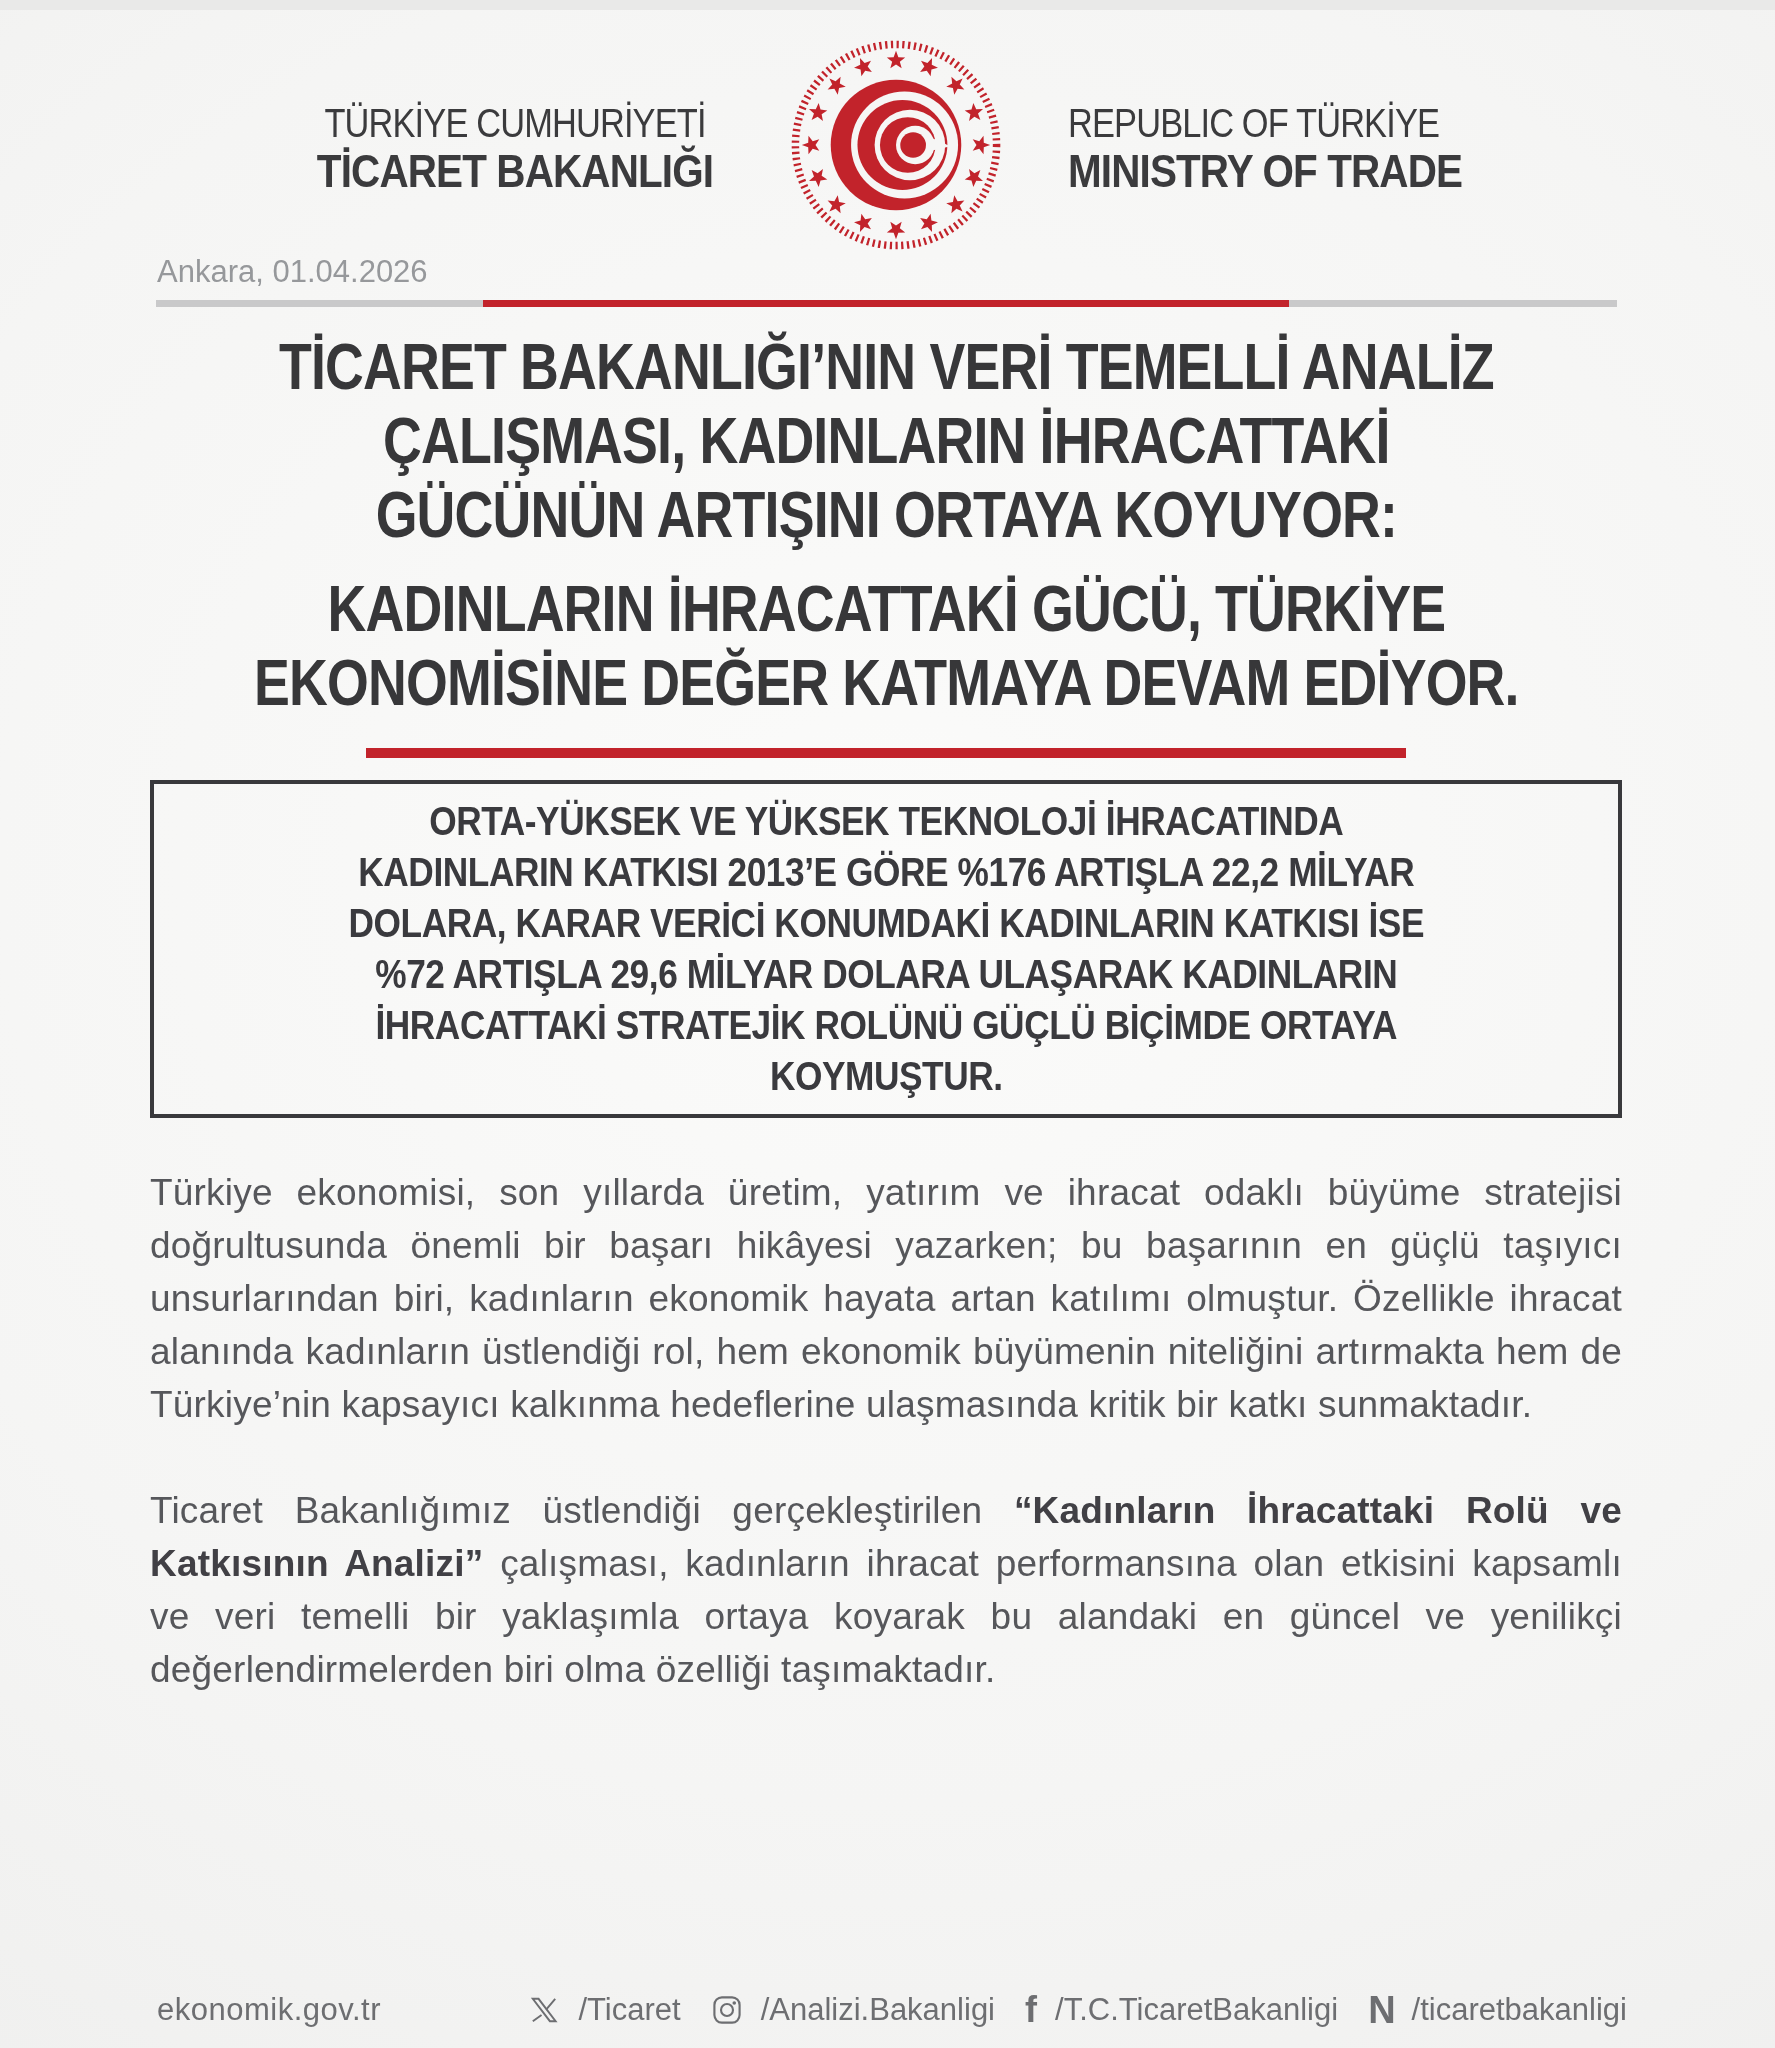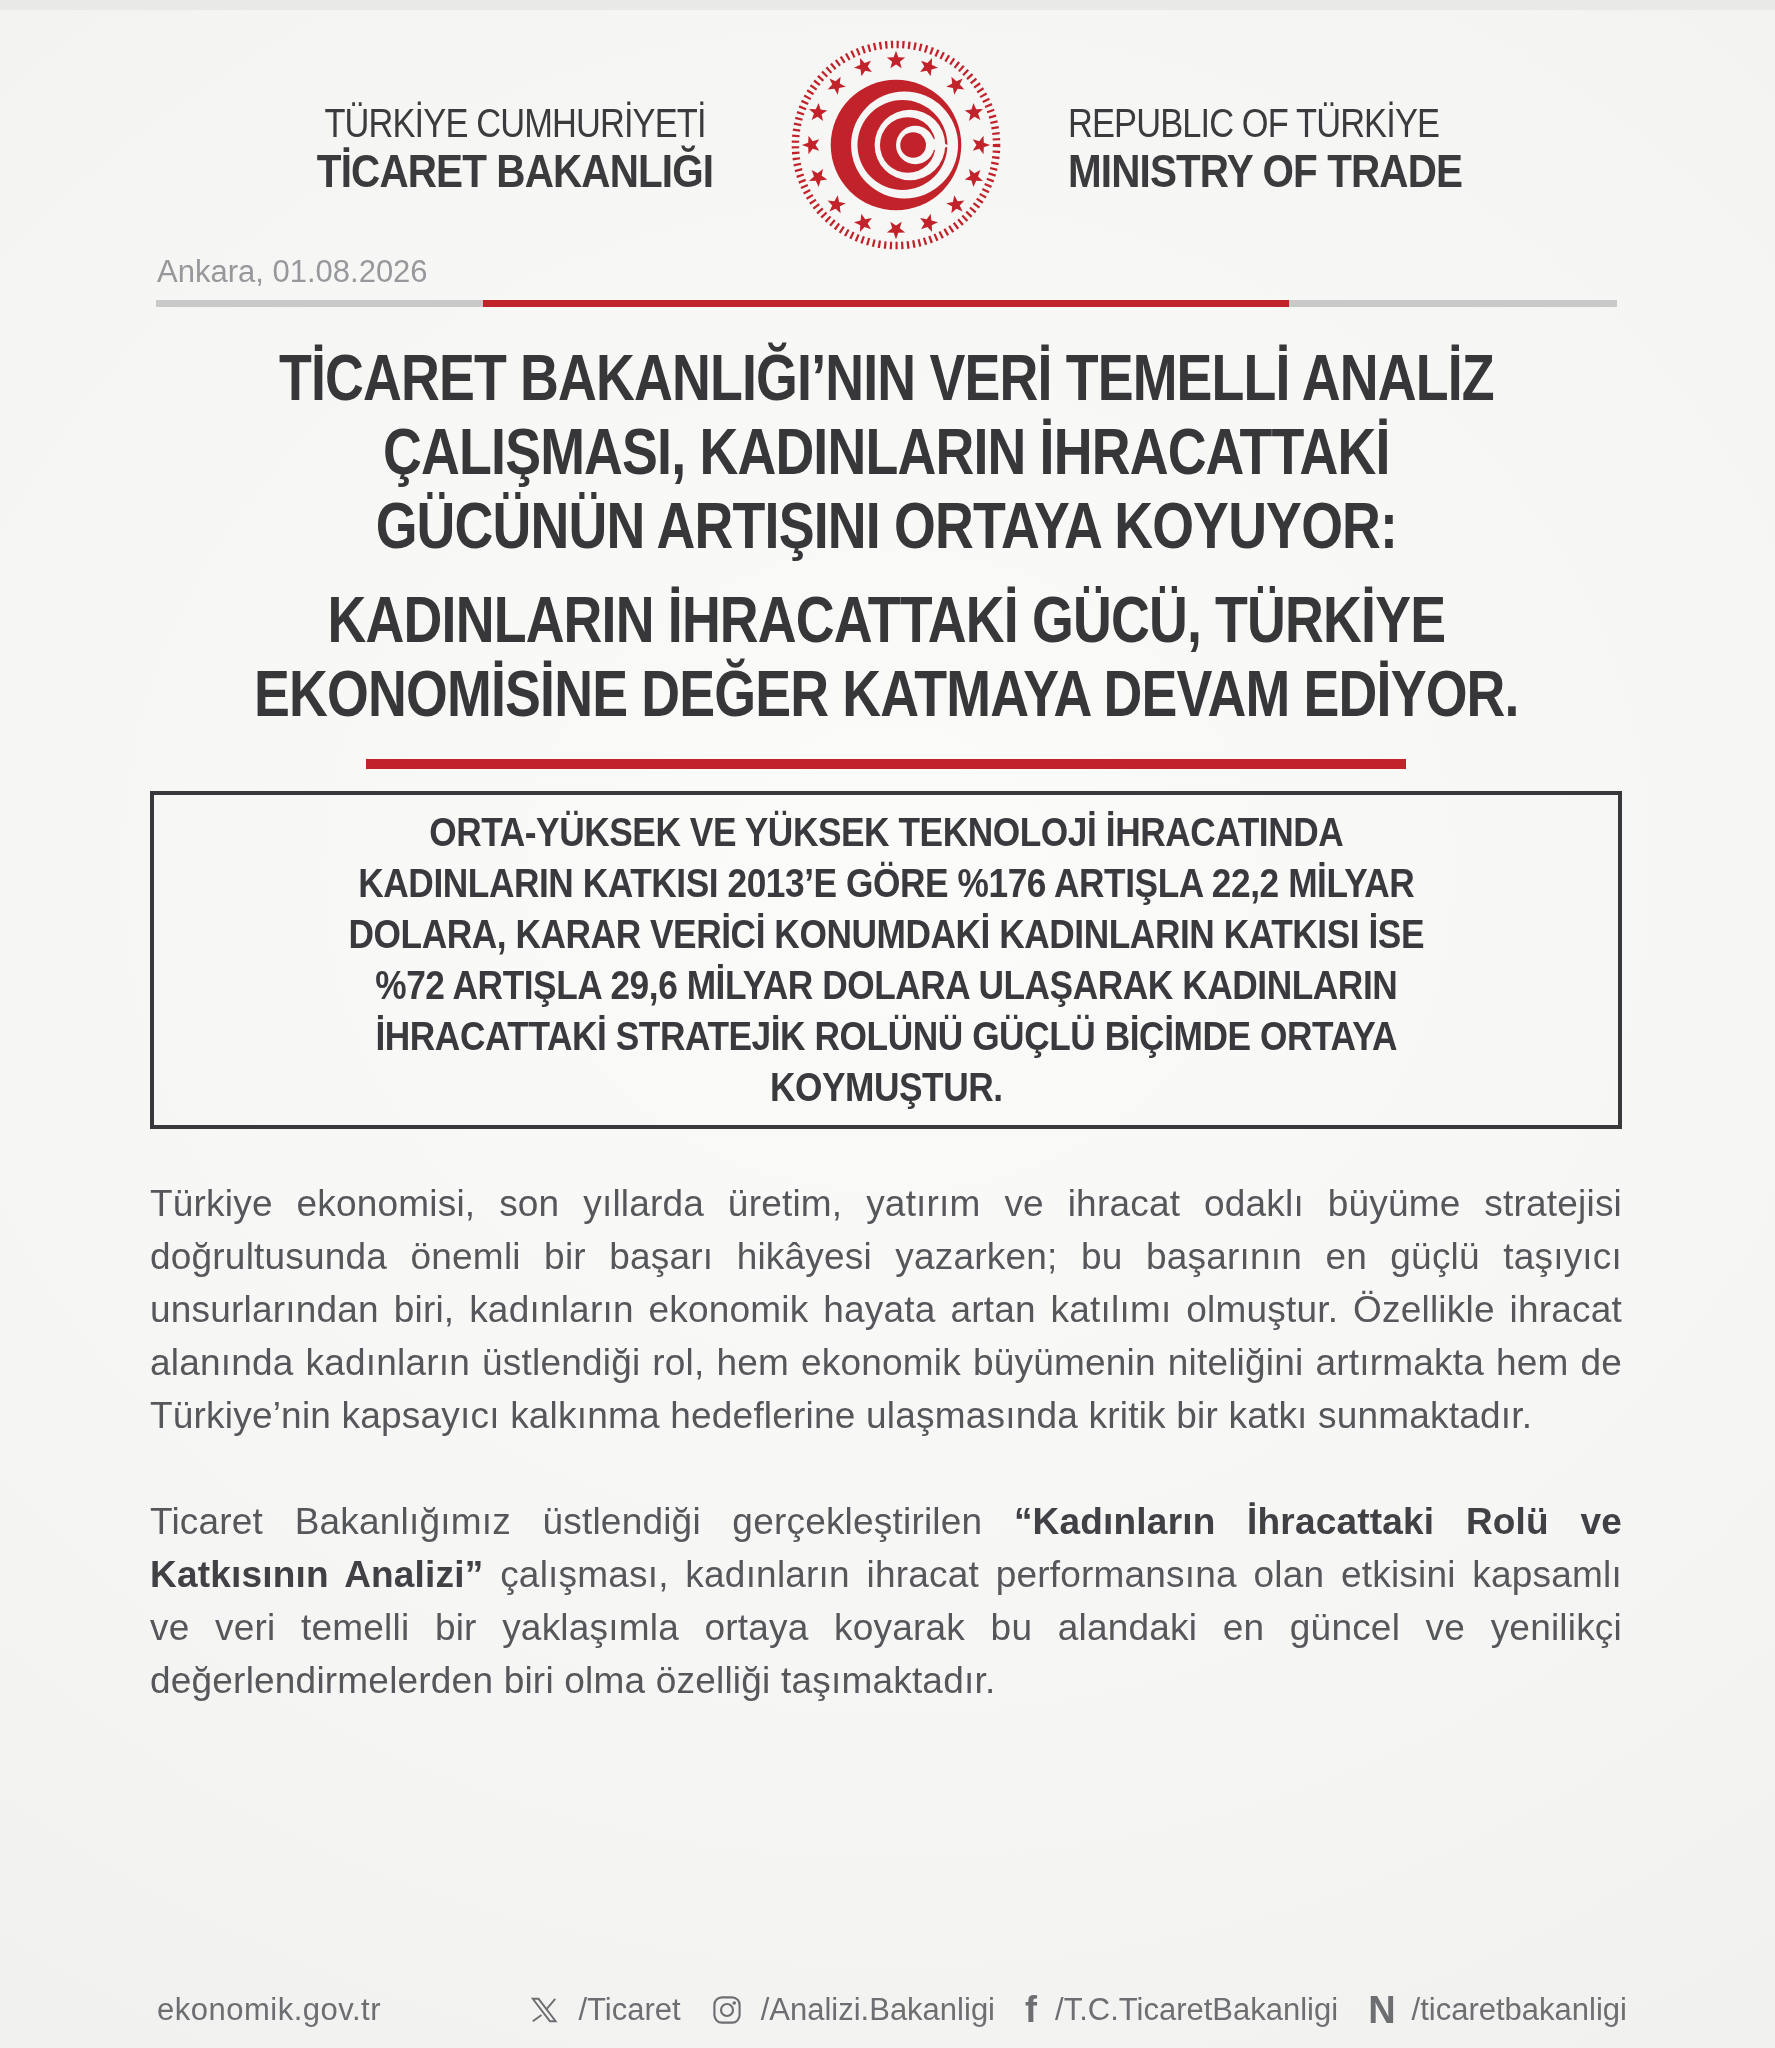--- a/index.html
+++ b/index.html
@@ -20,21 +20,21 @@
   .org{position:absolute;top:90px;color:#3b3b3d;}
   .org-left{left:255px;width:520px;text-align:center;transform:scaleX(0.86);transform-origin:50% 50%;}
   .org-right{left:1068px;width:520px;text-align:left;transform:scaleX(0.86);transform-origin:0 50%;}
   .org-l1{font-size:40px;font-weight:400;letter-spacing:-1px;line-height:46px;white-space:nowrap;}
   .org-l2{font-size:47px;font-weight:700;letter-spacing:-1px;line-height:50px;white-space:nowrap;}
   
   .dateline{position:absolute;left:157px;top:244px;font-size:31px;color:#96989b;letter-spacing:0px;}
   .rule{position:absolute;left:156px;top:290px;width:1461px;height:7px;background:#c9c9ca;}
   .rule-red{position:absolute;left:327px;top:0;width:806px;height:7px;background:#c2232b;}
   
-  .content{position:absolute;left:150px;top:331px;width:1472px;}
+  .content{position:absolute;left:150px;top:320px;width:1472px;}
   .condense{transform:scaleX(0.84);transform-origin:50% 50%;width:140%;margin-left:-20%;white-space:pre-line;}
   .headline{
     font-weight:700;color:#373739;text-align:center;
     font-size:64px;line-height:74px;letter-spacing:-1px;
   }
   .headline-secondary{margin-top:20px;}
   .red-underline{width:1040px;height:10px;background:#c2232b;margin:28px auto 0;}
   .callout{
     border:4px solid #39393c;margin-top:22px;padding:12px 28px;
   }
@@ -110,21 +110,21 @@
     <div class="org org-left">
       <div class="org-l1">TÜRKİYE CUMHURİYETİ</div>
       <div class="org-l2">TİCARET BAKANLIĞI</div>
     </div>
     <div class="org org-right">
       <div class="org-l1">REPUBLIC OF TÜRKİYE</div>
       <div class="org-l2">MINISTRY OF TRADE</div>
     </div>
   </div>
 
-  <div class="dateline">Ankara, 01.08.2026</div>
+  <div class="dateline">Ankara, 01.04.2026</div>
 
   <div class="rule">
     <div class="rule-red"></div>
   </div>
 
   <div class="content">
 
     <div class="headline condense">TİCARET BAKANLIĞI’NIN VERİ TEMELLİ ANALİZ
 ÇALIŞMASI, KADINLARIN İHRACATTAKİ
 GÜCÜNÜN ARTIŞINI ORTAYA KOYUYOR:</div>

